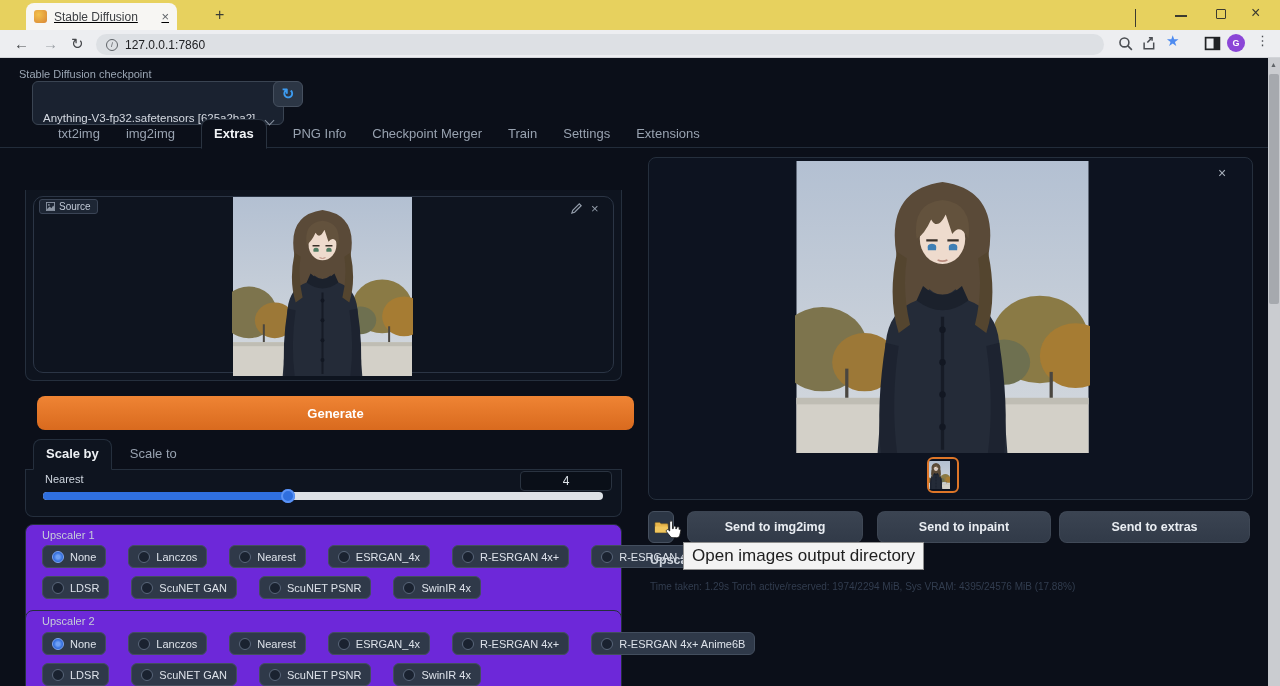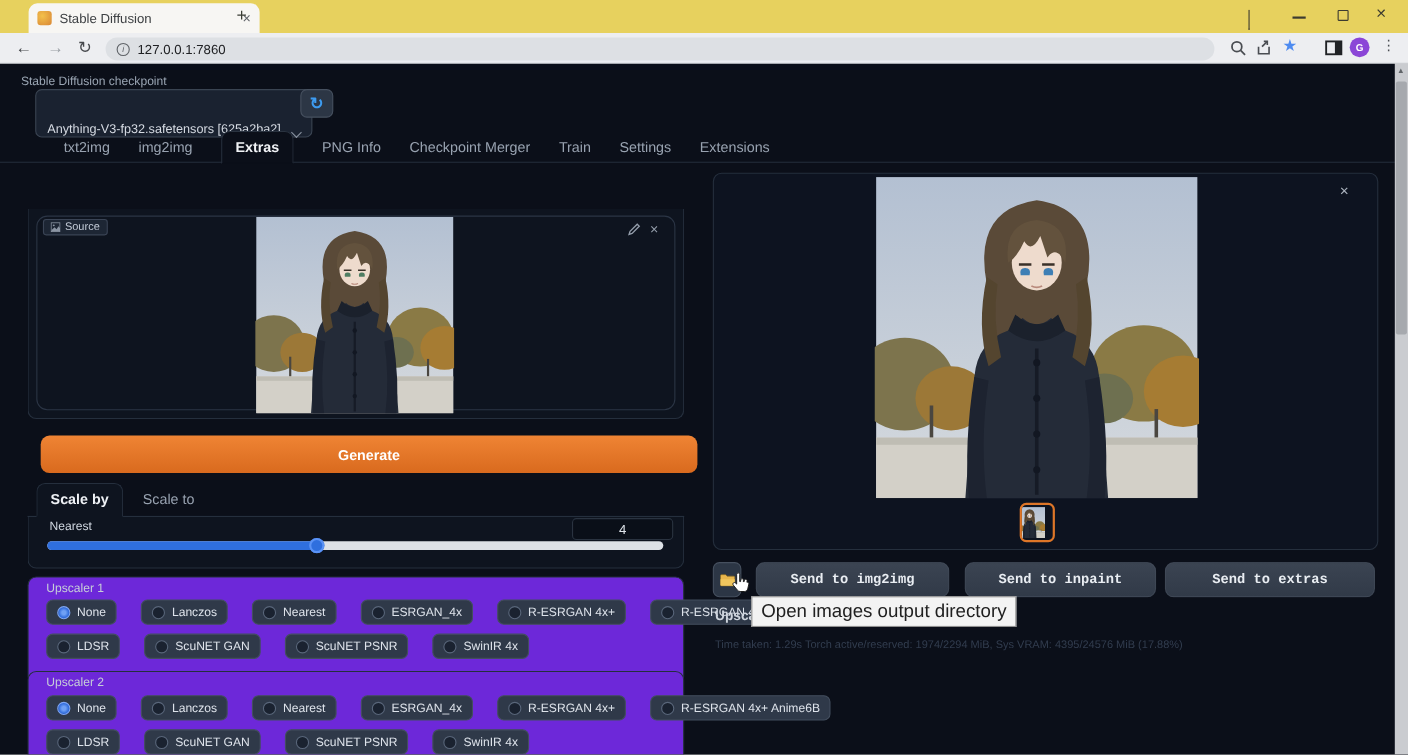--- a/index.html
+++ b/index.html
@@ -3,21 +3,21 @@
 <meta charset="utf-8">
 <style>
   * { box-sizing: border-box; margin: 0; padding: 0; }
   html,body { width:1280px; height:686px; }
   body { font-family:"Liberation Sans", sans-serif; }
   #screen { position:relative; width:1280px; height:686px; overflow:hidden; background:#0b0f19; }
   .abs { position:absolute; }
 
   
   .tabstrip { left:0; top:0; width:1280px; height:30px; background:#e7d15e; }
-  .browser-tab { left:26px; top:3px; width:210px; height:27px; background:#f7f6f3; border-radius:8px 8px 0 0; display:flex; align-items:center; padding:0 8px; gap:7px; }
+  .browser-tab { left:26px; top:3px; width:151px; height:27px; background:#f7f6f3; border-radius:8px 8px 0 0; display:flex; align-items:center; padding:0 8px; gap:7px;text-decoration:underline; }
   .favicon { width:13px; height:13px; border-radius:3px; background:radial-gradient(circle at 35% 35%, #f3c14b, #d98634); flex:0 0 auto; }
   .tab-title { font-size:12px; color:#3d4043; white-space:nowrap; overflow:hidden; flex:1; }
   .tab-close { font-size:13px; color:#5f6368; line-height:1; }
   .newtab-btn { left:215px; top:6px; font-size:16px; color:#3a3d35; }
   .win-ctrl { color:#3c3b30; }
   .chev { width:8px; height:8px; border-right:1.6px solid #3c3b30; border-bottom:1.6px solid #3c3b30; transform:rotate(45deg); }
   .win-chevron { left:1135px; top:9px; }
   .win-min { left:1175px; top:15px; width:12px; height:2px; background:#3c3b30; }
   .win-max { left:1216px; top:9px; width:10px; height:10px; border:1.6px solid #3c3b30; border-radius:1px; }
   .win-close { left:1251px; top:4px; font-size:16px; }
@@ -74,21 +74,21 @@
   .radio.sel { border:1.5px solid #7ea6f5; background:radial-gradient(circle, #6fa0f5 0 25%, #2f6bdb 65%, #1c3f94 100%); }
 
   
   .gallery { left:648px; top:157px; width:605px; height:343px; border:1px solid #252f3d; border-radius:8px; background:#0d1320; }
   .gal-close { left:1218px; top:165px; font-size:14px; color:#a9b1bc; z-index:3; }
   .preview { left:795px; top:161px; width:295px; height:292px; }
   .thumb { left:927px; top:457px; width:32px; height:36px; border:2px solid #de7628; border-radius:6px; overflow:hidden; background:#0d1320; }
   .thumb svg { width:100%; height:100%; }
 
   .folder-btn { left:648px; top:511px; width:26px; height:32px; background:#2c3645; border:1px solid #46505f; border-radius:6px; display:flex; align-items:center; justify-content:center; }
-  .send-btn { top:511px; height:32px; background:linear-gradient(#3b4452,#313a48); border:1px solid rgba(73,82,95,.45); border-radius:8px; color:#e9edf2; font-size:12.5px; font-weight:bold; display:flex; align-items:center; justify-content:center;font-family:Liberation Mono, monospace; }
+  .send-btn { top:511px; height:32px; background:linear-gradient(#3b4452,#313a48); border:1px solid rgba(73,82,95,.45); border-radius:8px; color:#e9edf2; font-size:12.5px; font-weight:bold; display:flex; align-items:center; justify-content:center; }
   .send-img2img { left:687px; width:176px; }
   .send-inpaint { left:877px; width:174px; }
   .send-extras { left:1059px; width:191px; }
 
   .cursor-hand { left:664px; top:519px; width:19px; height:21px; z-index:40; }
   .tooltip { left:683px; top:542px; padding:3px 8px; background:#f3f3f3; border:1px solid #8f8f8f; color:#202020; font-size:17px; white-space:nowrap; z-index:30; }
   .result-info { left:650px; top:553px; font-size:12.5px; color:#ced4dd; z-index:10; font-weight:bold; }
   .footer-stats { left:650px; top:581px; font-size:10px; color:#323d4f; }
 
   

